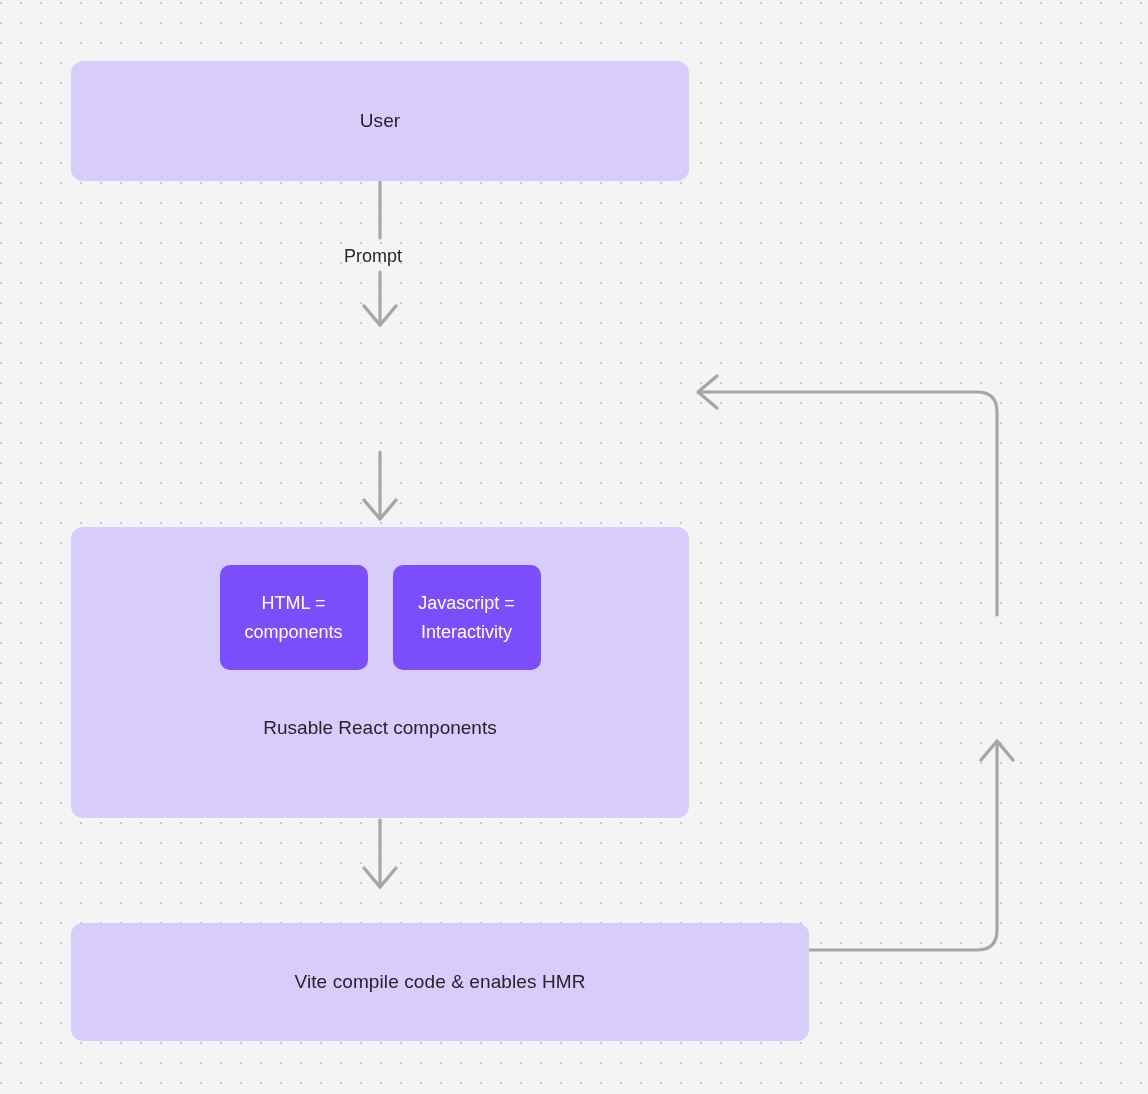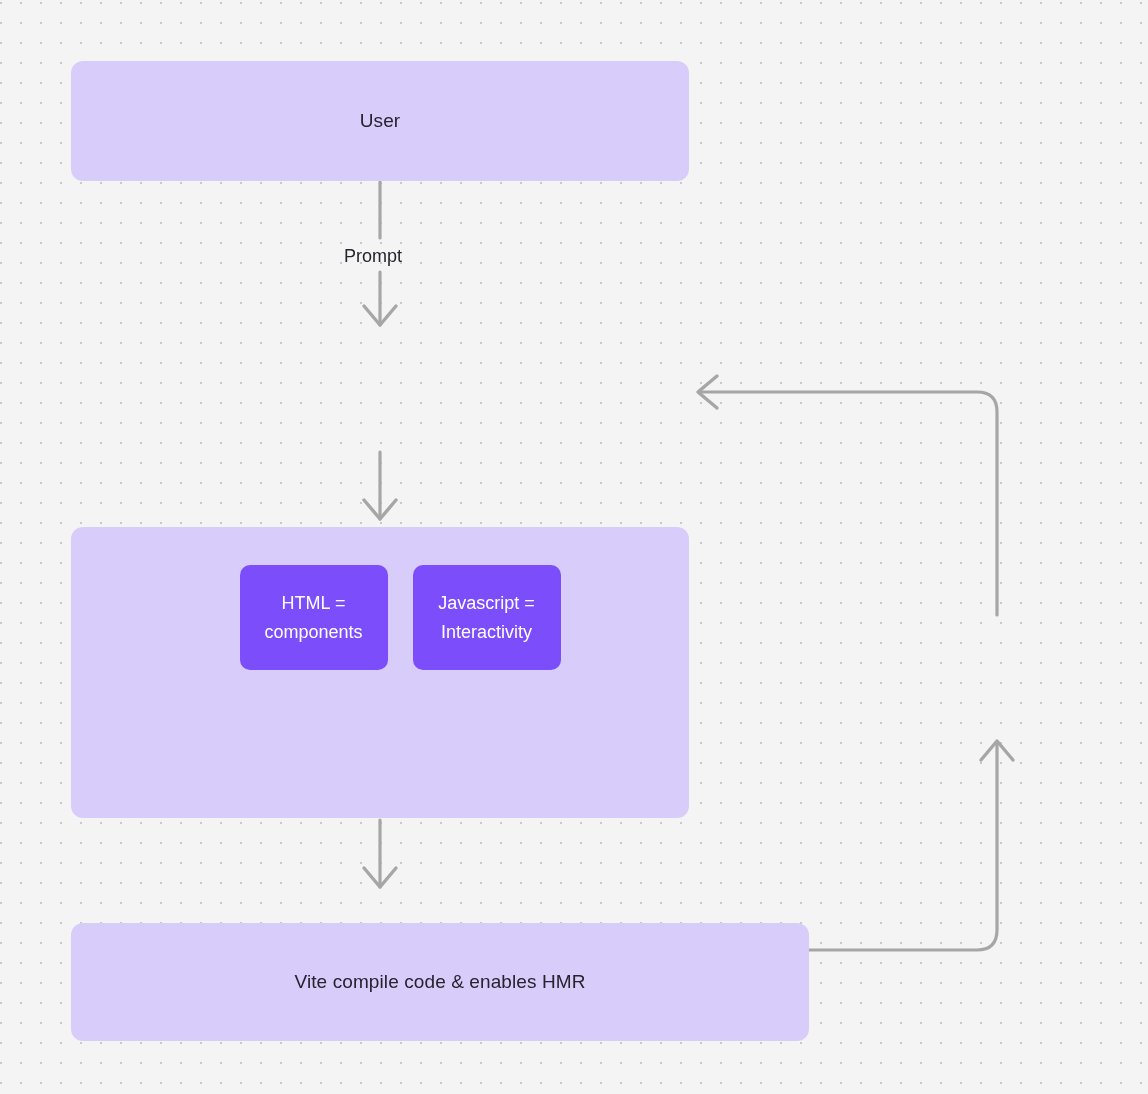--- a/index.html
+++ b/index.html
@@ -79,21 +79,20 @@
     height: 110px;
   }
   .chip-row {
     position: absolute;
     left: 0;
     top: 38px;
     width: 100%;
     display: flex;
     justify-content: center;
     gap: 25px;
-    padding-left: 20px;
   }
   .chip {
     width: 148px;
     height: 105px;
     background: #7c4dfa;
     border-radius: 10px;
     display: flex;
     align-items: center;
     justify-content: center;
   }
@@ -168,20 +167,21 @@
 
   <div class="node" id="node-components">
     <div class="chip-row">
       <div class="chip">
         <span class="chip-label"><span>HTML =</span><br><span>components</span></span>
       </div>
       <div class="chip">
         <span class="chip-label"><span>Javascript =</span><br><span>Interactivity</span></span>
       </div>
     </div>
+    <div class="components-caption">Rusable React components</div>
   </div>
 
   <div class="node" id="node-vite">
     <span class="node-label">Vite compile code &amp; enables HMR</span>
   </div>
 
 
 </div>
 
 </body></html>

